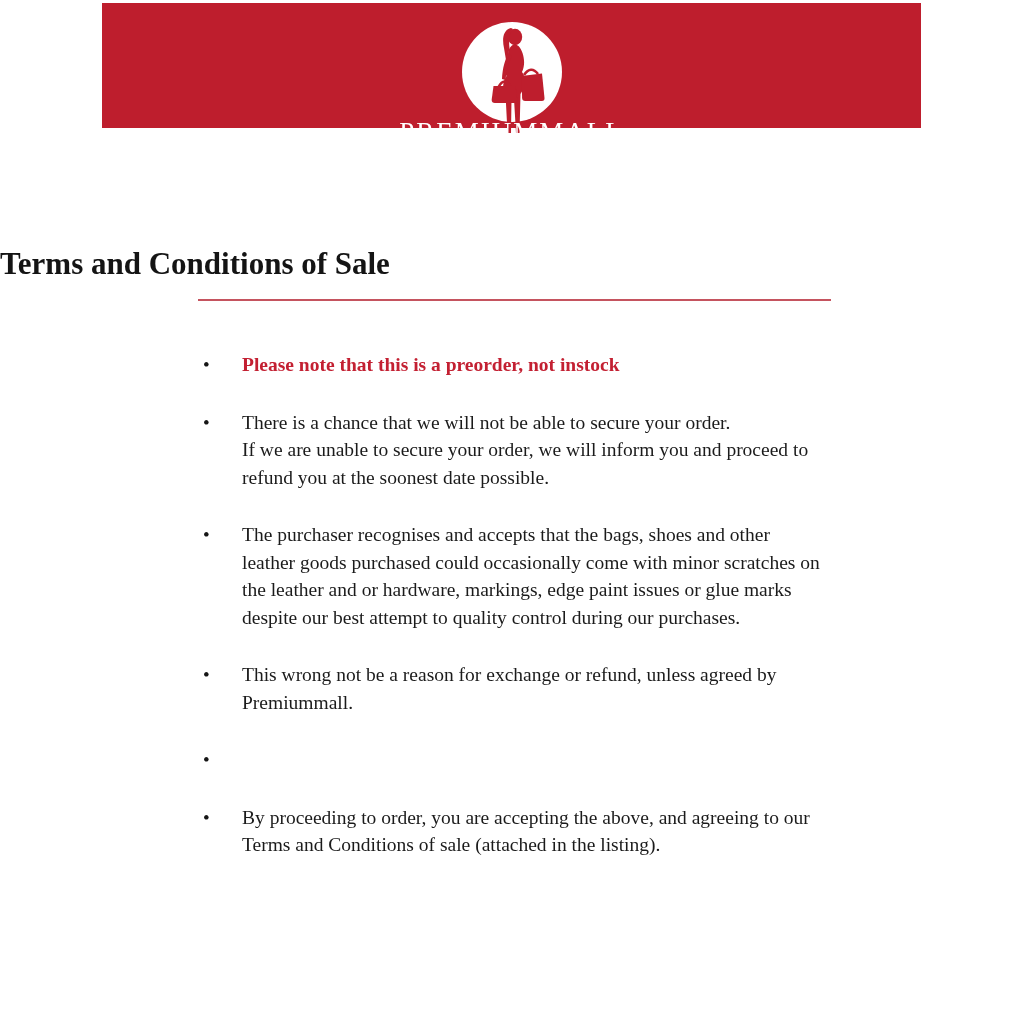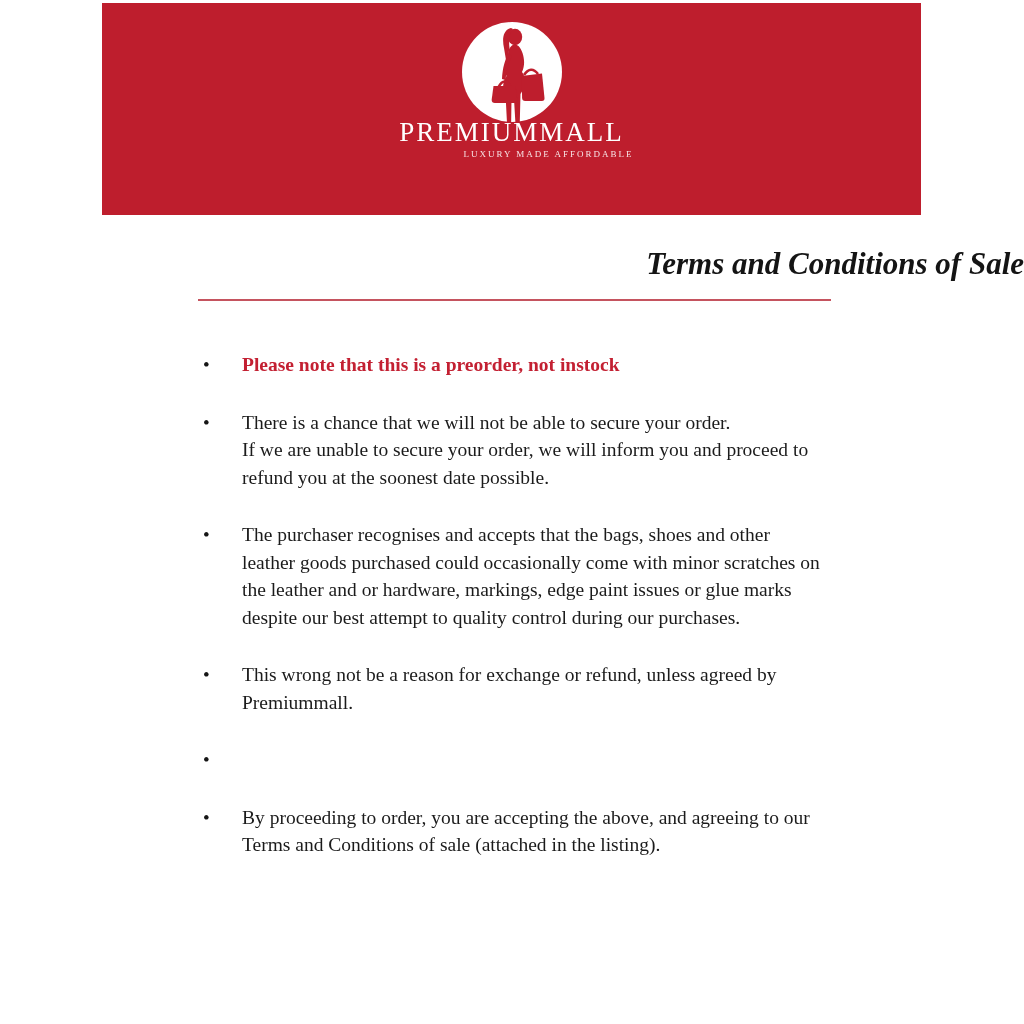--- a/index.html
+++ b/index.html
@@ -17,21 +17,21 @@
     background: #ffffff;
     overflow: hidden;
   }
 
   
   .banner {
     position: absolute;
     left: 102px;
     top: 3px;
     width: 819px;
-    height: 212px;
+    height: 125px;
     background: #BE1E2D;
   }
   .logo {
     position: absolute;
     top: 18px;
     left: 50%;
     transform: translateX(-50%);
     width: 104px;
     height: 126px;
   }
@@ -60,26 +60,25 @@
     margin-left: 37px;
   }
 
   
   .doc-title {
     position: absolute;
     top: 247px;
     left: 0;
     width: 100%;
     margin: 0;
-    text-align: right;
+    text-align: left;
     font-size: 31px;
     line-height: 34px;
     font-weight: 700;
     color: #141414;
-    font-style: italic;
   }
   .title-rule {
     position: absolute;
     left: 198px;
     top: 299px;
     width: 633px;
     height: 2px;
     background: #C5535F;
   }
   .bullets {

